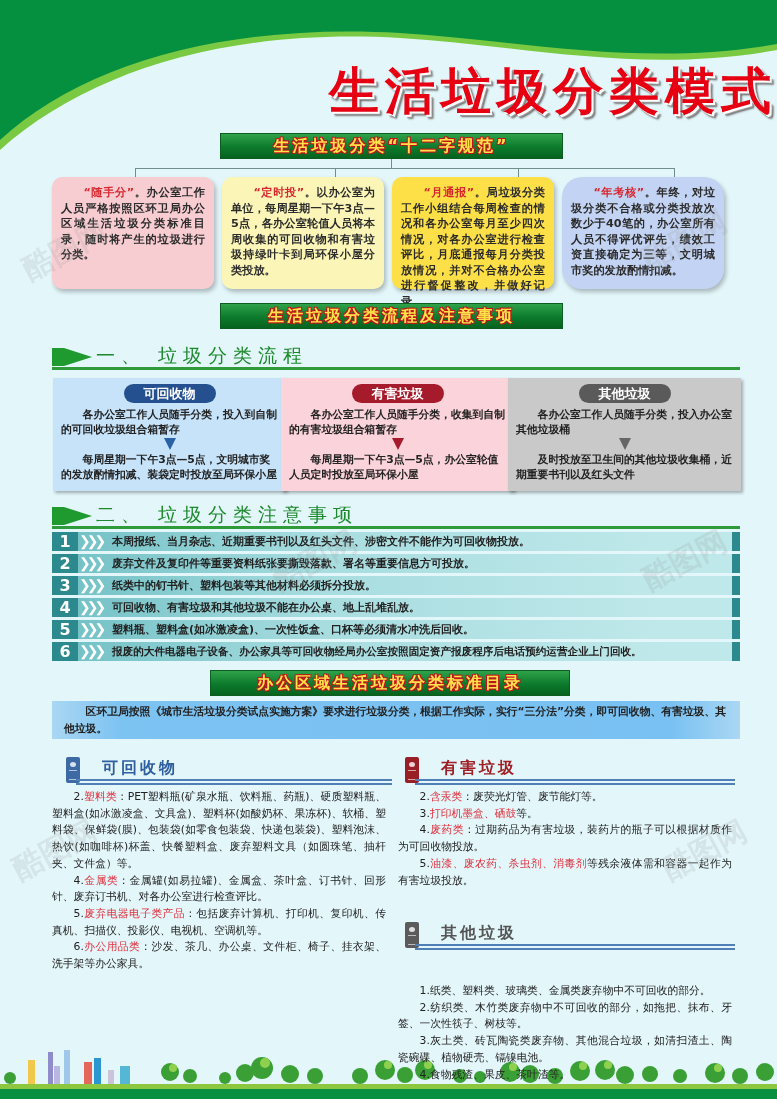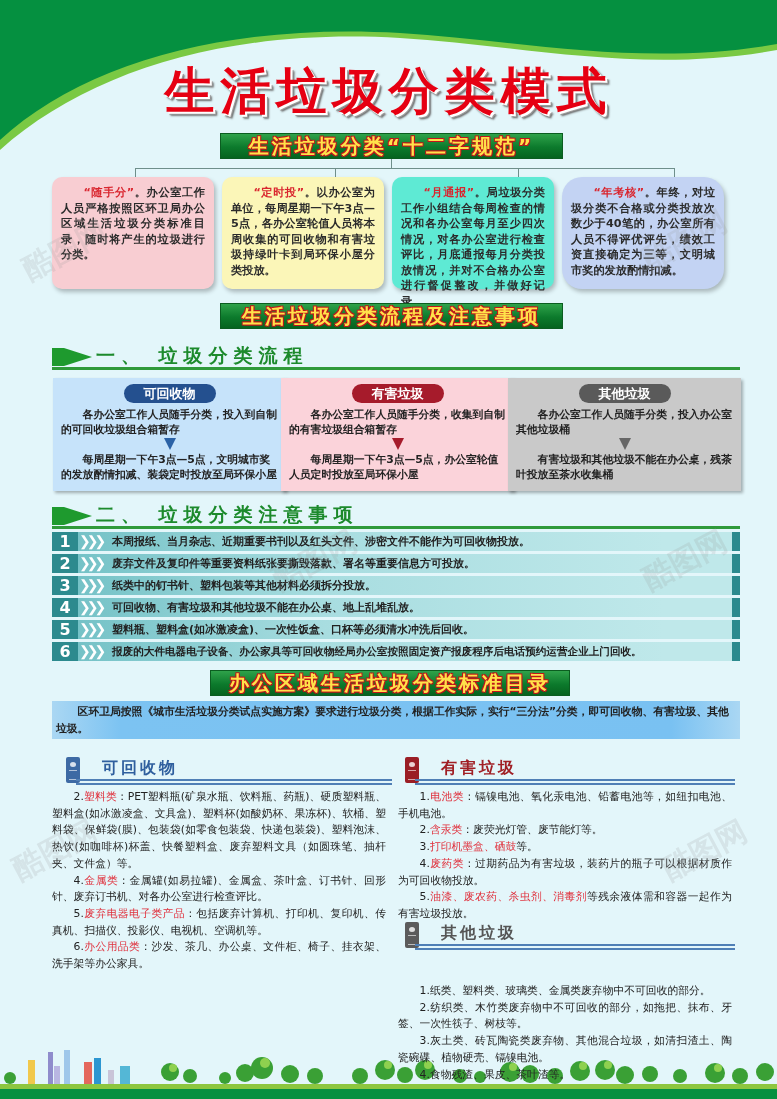--- a/index.html
+++ b/index.html
@@ -5,31 +5,31 @@
   * { box-sizing: border-box; margin: 0; padding: 0; }
   html, body { width: 777px; height: 1099px; overflow: hidden; }
   body {
     position: relative;
     background: #e3f6fa;
     font-family: "DejaVu Sans", "Liberation Sans", sans-serif;
     color: #222;
   }
   .top-wave { position: absolute; left: 0; top: 0; width: 777px; height: 190px; z-index: 0; }
   .main-title {
-    position: absolute; left: 0; top: 58px; width: 777px; text-align: center;
+    position: absolute; left: 0; top: 58px; width: 777px; text-align: right;
     font-size: 50px; font-weight: bold; color: #e60012; letter-spacing: 6px;
     text-shadow: 2px 2px 0 #fff, 3px 3px 0 #9a9a9a, 4px 4px 2px #666;
     z-index: 2;
     font-family: "DejaVu Sans", sans-serif;
   }
   .banner {
     position: absolute; height: 26px; text-align: center;
     background: linear-gradient(#2fa24a, #0c7a2c 55%, #06631f);
     border: 1px solid #0b5d20;
-    color: #ffe24a; font-weight: bold; font-size: 20px; line-height: 24px;
+    color: #ffe24a; font-weight: bold; font-size: 16px; line-height: 24px;
     letter-spacing: 3px;
     text-shadow: 1px 1px 0 #c0141a, -1px -1px 0 #c0141a, 1px -1px 0 #c0141a, -1px 1px 0 #c0141a;
     z-index: 2;
   }
   .tree-line { position: absolute; border-color: #6f8f8b; z-index: 1; }
   .rule-card {
     position: absolute; top: 177px; height: 112px; border-radius: 10px;
     padding: 8px 9px; font-size: 11.2px; line-height: 15.5px; font-weight: bold; color: #2b2b2b;
     box-shadow: 2px 3px 4px rgba(0,0,0,0.25); text-indent: 2em; text-align: justify;
     z-index: 2;
@@ -39,21 +39,21 @@
     position: absolute; left: 52px; width: 688px; height: 26px; z-index: 2;
     border-bottom: 3px solid #2f9a3a;
   }
   .sec-heading .arrow {
     position: absolute; left: 0; top: 4px; width: 0; height: 0;
     border-top: 9px solid transparent; border-bottom: 9px solid transparent;
     border-left: 28px solid #1e9a2e;
   }
   .sec-heading .arrow-base { position: absolute; left: 0; top: 4px; width: 12px; height: 18px; background: #1e9a2e; }
   .sec-heading .txt {
-    position: absolute; left: 44px; top: -1px; font-size: 19px; font-weight: bold;
+    position: absolute; left: 44px; top: -1px; font-size: 19px; font-weight: normal;
     color: #1c8a2c; letter-spacing: 6px;
   }
   .flow-box {
     position: absolute; top: 378px; width: 233px; height: 113px; padding: 6px 8px;
     font-size: 10.8px; line-height: 15px; font-weight: bold; color: #222;
     box-shadow: 2px 2px 3px rgba(0,0,0,0.3); z-index: 2;
   }
   .flow-box .pill {
     display: block; margin: 0 auto 4px; width: 92px; height: 19px; border-radius: 10px;
     color: #fff; text-align: center; font-size: 13px; line-height: 19px; font-weight: bold;
@@ -76,21 +76,21 @@
     position: absolute; left: 27px; top: 0; font-size: 14px; line-height: 19px; color: #fff;
     letter-spacing: -4px; font-weight: bold;
   }
   .note-row .txt {
     position: absolute; left: 60px; top: 0; font-size: 11px; line-height: 19px; font-weight: bold; color: #222;
     white-space: nowrap;
   }
   .intro-bar {
     position: absolute; left: 52px; top: 701px; width: 688px; height: 38px; z-index: 2;
     background: linear-gradient(90deg, #aad7f3, #7cc3f2 10%, #79c1f2 90%, #aad7f3);
-    font-size: 10.8px; line-height: 17px; font-weight: bold; color: #222; padding: 2px 4px;
+    font-size: 10.8px; line-height: 17px; font-weight: bold; color: #222; padding: 2px 12px;
     text-indent: 2em;
   }
   .cat-head { position: absolute; height: 30px; z-index: 2; }
   .cat-head .bin {
     position: absolute; left: 0; top: 0; width: 14px; height: 26px; border-radius: 2px;
   }
   .cat-head .bin::before {
     content: ""; position: absolute; left: 4px; top: 5px; width: 6px; height: 5px; border-radius: 50%;
     background: rgba(255,255,255,0.8);
   }
@@ -134,21 +134,21 @@
 <div class="tree-line" style="left:335px; top:168px; height:10px; border-left:1px solid #6f8f8b;"></div>
 <div class="tree-line" style="left:518px; top:168px; height:10px; border-left:1px solid #6f8f8b;"></div>
 <div class="tree-line" style="left:674px; top:168px; height:10px; border-left:1px solid #6f8f8b;"></div>
 
 <div class="rule-card" style="left:52px; width:162px; background:#f8cdd2;">
   <span class="key">“随手分”</span><span>。办公室工作人员严格按照区环卫局办公区域生活垃圾分类标准目录，随时将产生的垃圾进行分类。</span>
 </div>
 <div class="rule-card" style="left:222px; width:162px; background:#fbf6b8;">
   <span class="key">“定时投”</span><span>。以办公室为单位，每周星期一下午3点—5点，各办公室轮值人员将本周收集的可回收物和有害垃圾持绿叶卡到局环保小屋分类投放。</span>
 </div>
-<div class="rule-card" style="left:392px; width:162px; background:#5eead4;">
+<div class="rule-card" style="left:392px; width:162px; background:#fde047;">
   <span class="key">“月通报”</span><span>。局垃圾分类工作小组结合每周检查的情况和各办公室每月至少四次情况，对各办公室进行检查评比，月底通报每月分类投放情况，并对不合格办公室进行督促整改，并做好记录。</span>
 </div>
 <div class="rule-card" style="left:562px; width:162px; background:#c3d3f3;border-radius:20px;">
   <span class="key">“年考核”</span><span>。年终，对垃圾分类不合格或分类投放次数少于40笔的，办公室所有人员不得评优评先，绩效工资直接确定为三等，文明城市奖的发放酌情扣减。</span>
 </div>
 
 <div class="banner" style="left:220px; top:303px; width:343px;">生活垃圾分类流程及注意事项</div>
 
 <div class="sec-heading" style="top:344px;">
   <span class="arrow-base"></span>
@@ -165,21 +165,21 @@
 <div class="flow-box" style="left:281px; background:#fbd3da;">
   <span class="pill" style="background:#a61b2b;">有害垃圾</span>
   <p>各办公室工作人员随手分类，收集到自制的有害垃圾组合箱暂存</p>
   <div class="down" style="border-top-color:#a61b2b;"></div>
   <p>每周星期一下午3点—5点，办公室轮值人员定时投放至局环保小屋</p>
 </div>
 <div class="flow-box" style="left:508px; background:#c9c9c9;">
   <span class="pill" style="background:#5a5a5a;">其他垃圾</span>
   <p>各办公室工作人员随手分类，投入办公室其他垃圾桶</p>
   <div class="down" style="border-top-color:#666;"></div>
-  <p>有害垃圾和其他垃圾不能在办公桌，残茶叶投放至茶水收集桶</p>
+  <p>及时投放至卫生间的其他垃圾收集桶，近期重要书刊以及红头文件</p>
 </div>
 
 <div class="sec-heading" style="top:503px;">
   <span class="arrow-base"></span>
   <span class="arrow" style="left:12px;"></span>
   <span class="txt">二、 垃圾分类注意事项</span>
 </div>
 
 <div class="note-row" style="top:532px;">
   <span class="num">1</span>
@@ -227,21 +227,20 @@
   <p><span>5.</span><span class="k">废弃电器电子类产品</span><span>：包括废弃计算机、打印机、复印机、传真机、扫描仪、投影仪、电视机、空调机等。</span></p>
   <p><span>6.</span><span class="k">办公用品类</span><span>：沙发、茶几、办公桌、文件柜、椅子、挂衣架、洗手架等办公家具。</span></p>
 </div>
 
 <div class="cat-head" style="left:405px; top:757px; width:330px;">
   <span class="bin" style="background:#9a1e25;"></span>
   <span class="rule"></span>
   <span class="ttl" style="color:#a01f25;">有害垃圾</span>
 </div>
 <div class="cat-list" style="left:398px; top:789px; width:334px;">
-  <p><span>1.</span><span class="k">电池类</span><span>：镉镍电池、氧化汞电池、铅蓄电池等，如纽扣电池、手机电池。</span></p>
   <p><span>2.</span><span class="k">含汞类</span><span>：废荧光灯管、废节能灯等。</span></p>
   <p><span>3.</span><span class="k">打印机墨盒、硒鼓</span><span>等。</span></p>
   <p><span>4.</span><span class="k">废药类</span><span>：过期药品为有害垃圾，装药片的瓶子可以根据材质作为可回收物投放。</span></p>
   <p><span>5.</span><span class="k">油漆、废农药、杀虫剂、消毒剂</span><span>等残余液体需和容器一起作为有害垃圾投放。</span></p>
 </div>
 
 <div class="cat-head" style="left:405px; top:922px; width:330px;">
   <span class="bin" style="background:#5b5b5b;"></span>
   <span class="rule"></span>
   <span class="ttl" style="color:#555;">其他垃圾</span>

